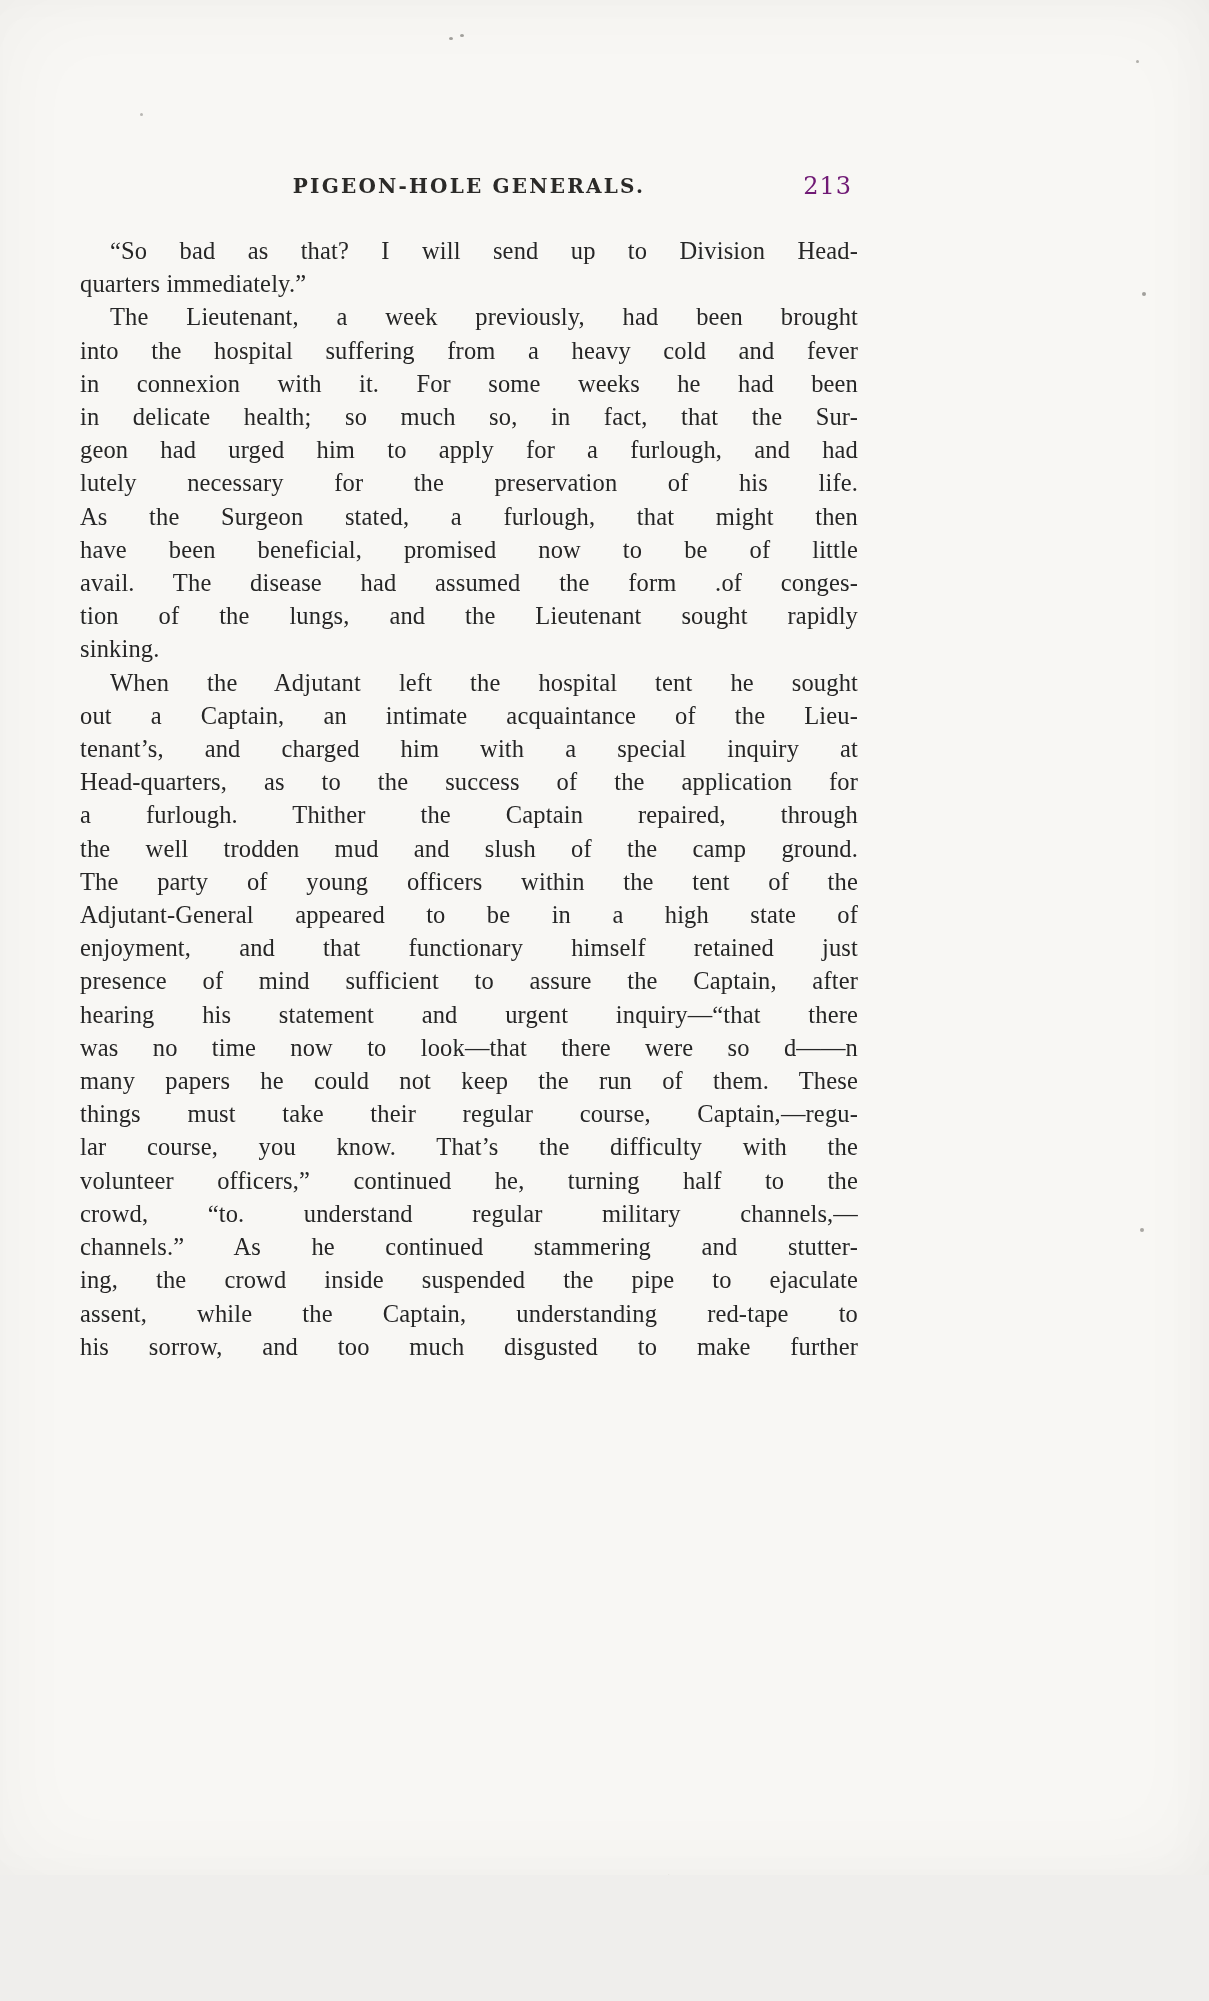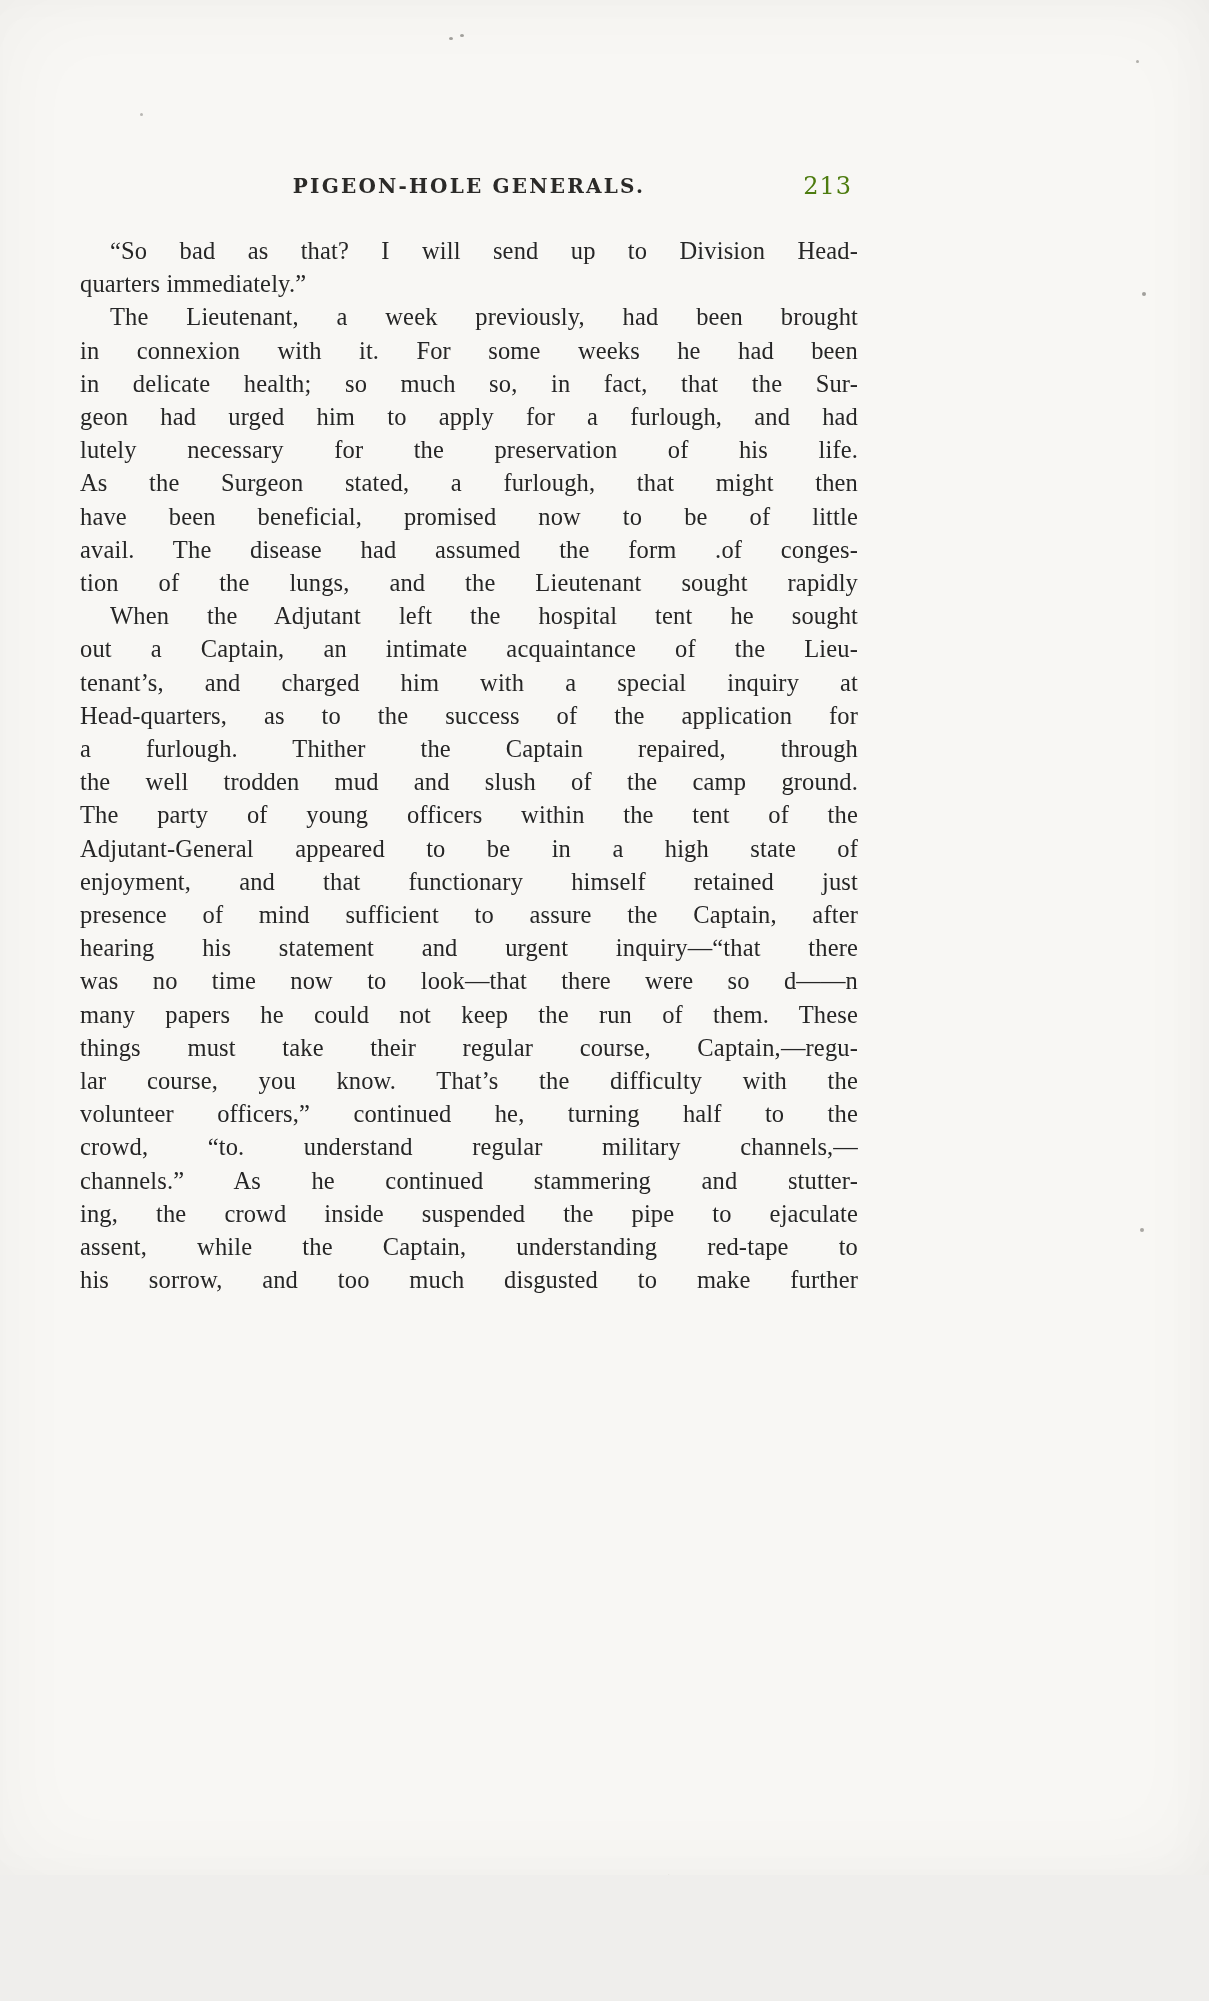--- a/index.html
+++ b/index.html
@@ -34,21 +34,21 @@
     letter-spacing: 2.2px;
     white-space: nowrap;
     color: #2b2a28;
   }
   .page-number {
     position: absolute;
     right: 6px;
     top: 0;
     font-size: 24px;
     letter-spacing: 1px;
-    color: #4d7c0f;
+    color: #701a75;
   }
   .body-text {
     position: absolute;
     top: 234px;
     left: 80px;
     width: 778px;
     font-size: 24.5px;
     line-height: 33.2px;
     color: var(--ink, #262626);
     text-rendering: optimizeLegibility;
@@ -86,28 +86,30 @@
     <span class="page-number">213</span>
   </div>
 
   <div class="body-text" id="body-text">
       <div class="paragraph">
         <div class="line indent">“So bad as that?  I will send up to Division Head-</div>
         <div class="line line-end">quarters immediately.”</div>
       </div>
       <div class="paragraph">
         <div class="line indent">The Lieutenant, a week previously, had been brought</div>
+        <div class="line">into the hospital suffering from a heavy cold and fever</div>
         <div class="line">in connexion with it.  For some weeks he had been</div>
         <div class="line">in delicate health; so much so, in fact, that the Sur-</div>
         <div class="line">geon had urged him to apply for a furlough, and had</div>
         <div class="line">lutely necessary for the preservation of his life.</div>
         <div class="line">As the Surgeon stated, a furlough, that might then</div>
         <div class="line">have been beneficial, promised now to be of little</div>
         <div class="line">avail.  The disease had assumed the form .of conges-</div>
         <div class="line">tion of the lungs, and the Lieutenant sought rapidly</div>
+        <div class="line line-end">sinking.</div>
       </div>
       <div class="paragraph">
         <div class="line indent">When the Adjutant left the hospital tent he sought</div>
         <div class="line">out a Captain, an intimate acquaintance of the Lieu-</div>
         <div class="line">tenant’s, and charged him with a special inquiry at</div>
         <div class="line">Head-quarters, as to the success of the application for</div>
         <div class="line">a furlough.  Thither the Captain repaired, through</div>
         <div class="line">the well trodden mud and slush of the camp ground.</div>
         <div class="line">The party of young officers within the tent of the</div>
         <div class="line">Adjutant-General appeared to be in a high state of</div>

